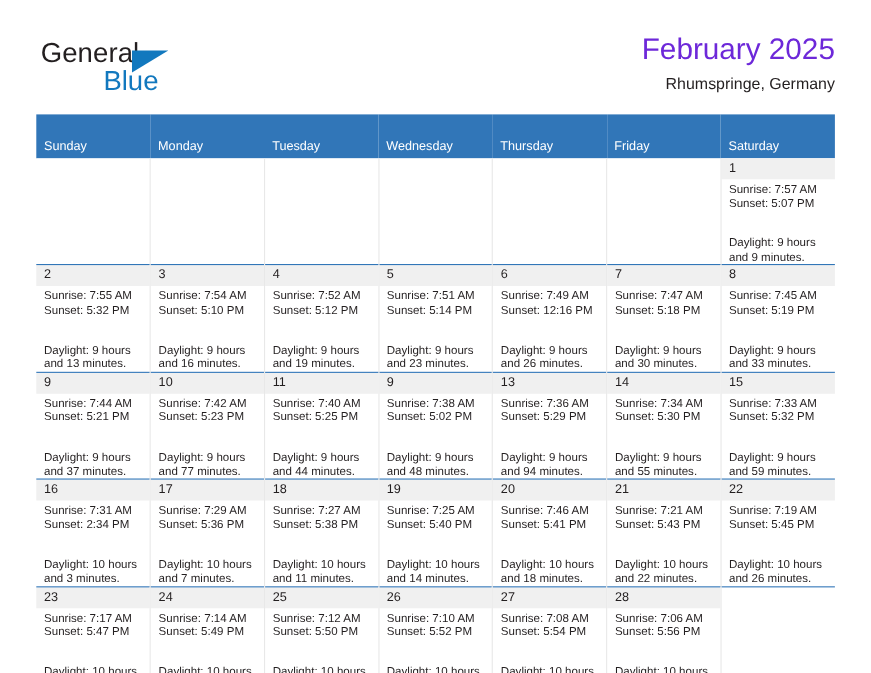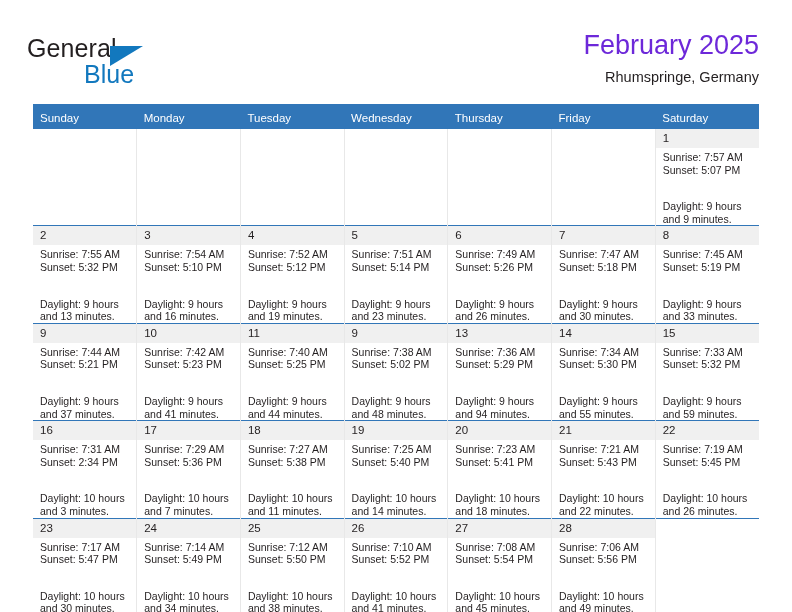--- a/index.html
+++ b/index.html
@@ -17,21 +17,21 @@
   .page {
     position: relative;
     width: 792px;
     height: 612px;
     box-sizing: border-box;
   }
 
   
   .masthead {
     position: absolute;
-    left: 23px;
+    left: 33px;
     top: 28px;
     right: 33px;
     height: 70px;
   }
   .brand {
     position: absolute;
     left: 4px;
     top: 6px;
     width: 210px;
     height: 62px;
@@ -90,21 +90,21 @@
     width: 726px;
     border-collapse: collapse;
     table-layout: fixed;
   }
   .calendar th {
     background: #3176b8;
     color: #ffffff;
     font-size: 11.5px;
     font-weight: normal;
     text-align: left;
-    padding: 8px 0 5px 7px;
+    padding: 23px 0 5px 7px;
     height: 11px;
     border: none;
   }
   .calendar td {
     vertical-align: top;
     padding: 0;
     border-left: 1px solid #e8e8e8;
     border-top: 1px solid #3176b8;
     height: 78px;
     background: #ffffff;
@@ -229,21 +229,21 @@
             <div class="details">
               <div>Sunrise: 7:51 AM</div>
               <div>Sunset: 5:14 PM</div>
               <div class="wrap">Daylight: 9 hours and 23 minutes.</div>
             </div>
           </td>
           <td class="daycell">
             <div class="daynum">6</div>
             <div class="details">
               <div>Sunrise: 7:49 AM</div>
-              <div>Sunset: 5:26 PM</div>
+              <div>Sunset: 12:16 PM</div>
               <div class="wrap">Daylight: 9 hours and 26 minutes.</div>
             </div>
           </td>
           <td class="daycell">
             <div class="daynum">7</div>
             <div class="details">
               <div>Sunrise: 7:47 AM</div>
               <div>Sunset: 5:18 PM</div>
               <div class="wrap">Daylight: 9 hours and 30 minutes.</div>
             </div>
@@ -264,21 +264,21 @@
               <div>Sunrise: 7:44 AM</div>
               <div>Sunset: 5:21 PM</div>
               <div class="wrap">Daylight: 9 hours and 37 minutes.</div>
             </div>
           </td>
           <td class="daycell">
             <div class="daynum">10</div>
             <div class="details">
               <div>Sunrise: 7:42 AM</div>
               <div>Sunset: 5:23 PM</div>
-              <div class="wrap">Daylight: 9 hours and 41 minutes.</div>
+              <div class="wrap">Daylight: 9 hours and 77 minutes.</div>
             </div>
           </td>
           <td class="daycell">
             <div class="daynum">11</div>
             <div class="details">
               <div>Sunrise: 7:40 AM</div>
               <div>Sunset: 5:25 PM</div>
               <div class="wrap">Daylight: 9 hours and 44 minutes.</div>
             </div>
           </td>
@@ -344,21 +344,21 @@
             <div class="daynum">19</div>
             <div class="details">
               <div>Sunrise: 7:25 AM</div>
               <div>Sunset: 5:40 PM</div>
               <div class="wrap">Daylight: 10 hours and 14 minutes.</div>
             </div>
           </td>
           <td class="daycell">
             <div class="daynum">20</div>
             <div class="details">
-              <div>Sunrise: 7:23 AM</div>
+              <div>Sunrise: 7:46 AM</div>
               <div>Sunset: 5:41 PM</div>
               <div class="wrap">Daylight: 10 hours and 18 minutes.</div>
             </div>
           </td>
           <td class="daycell">
             <div class="daynum">21</div>
             <div class="details">
               <div>Sunrise: 7:21 AM</div>
               <div>Sunset: 5:43 PM</div>
               <div class="wrap">Daylight: 10 hours and 22 minutes.</div>

